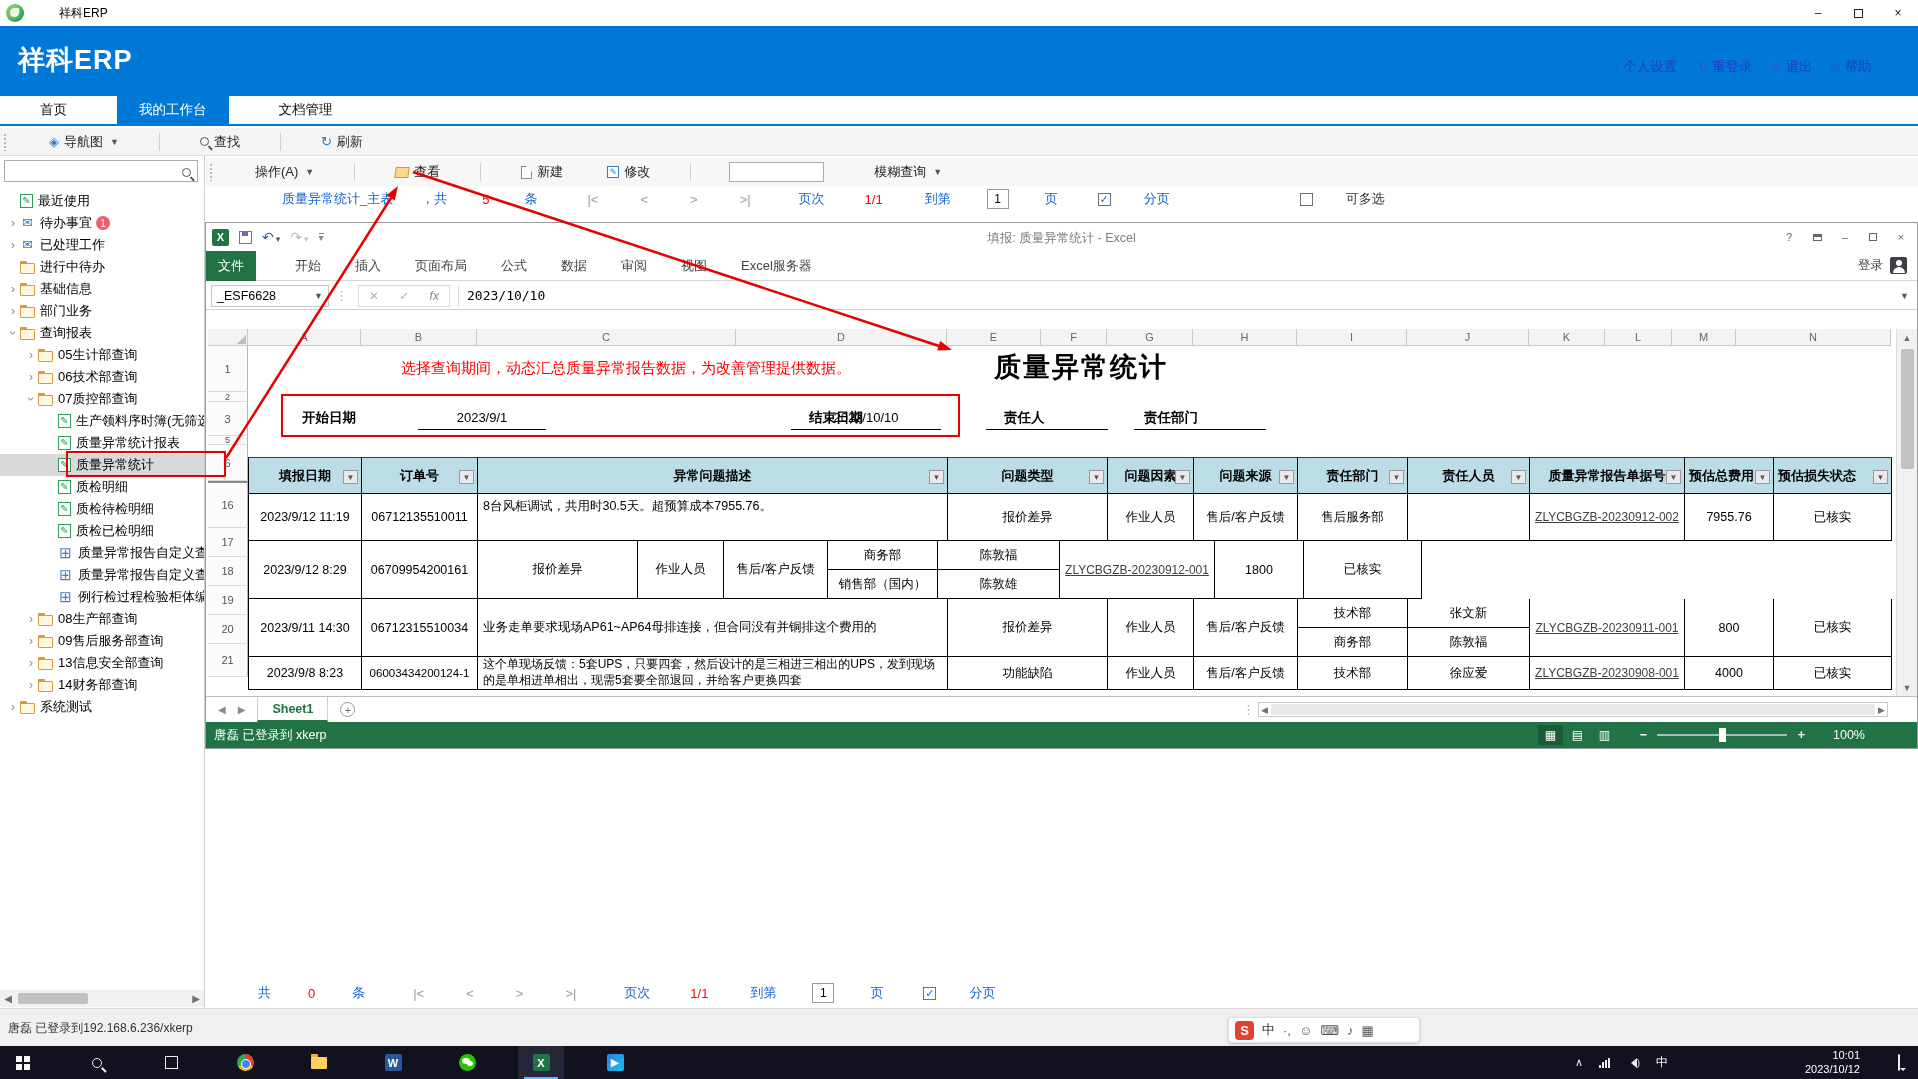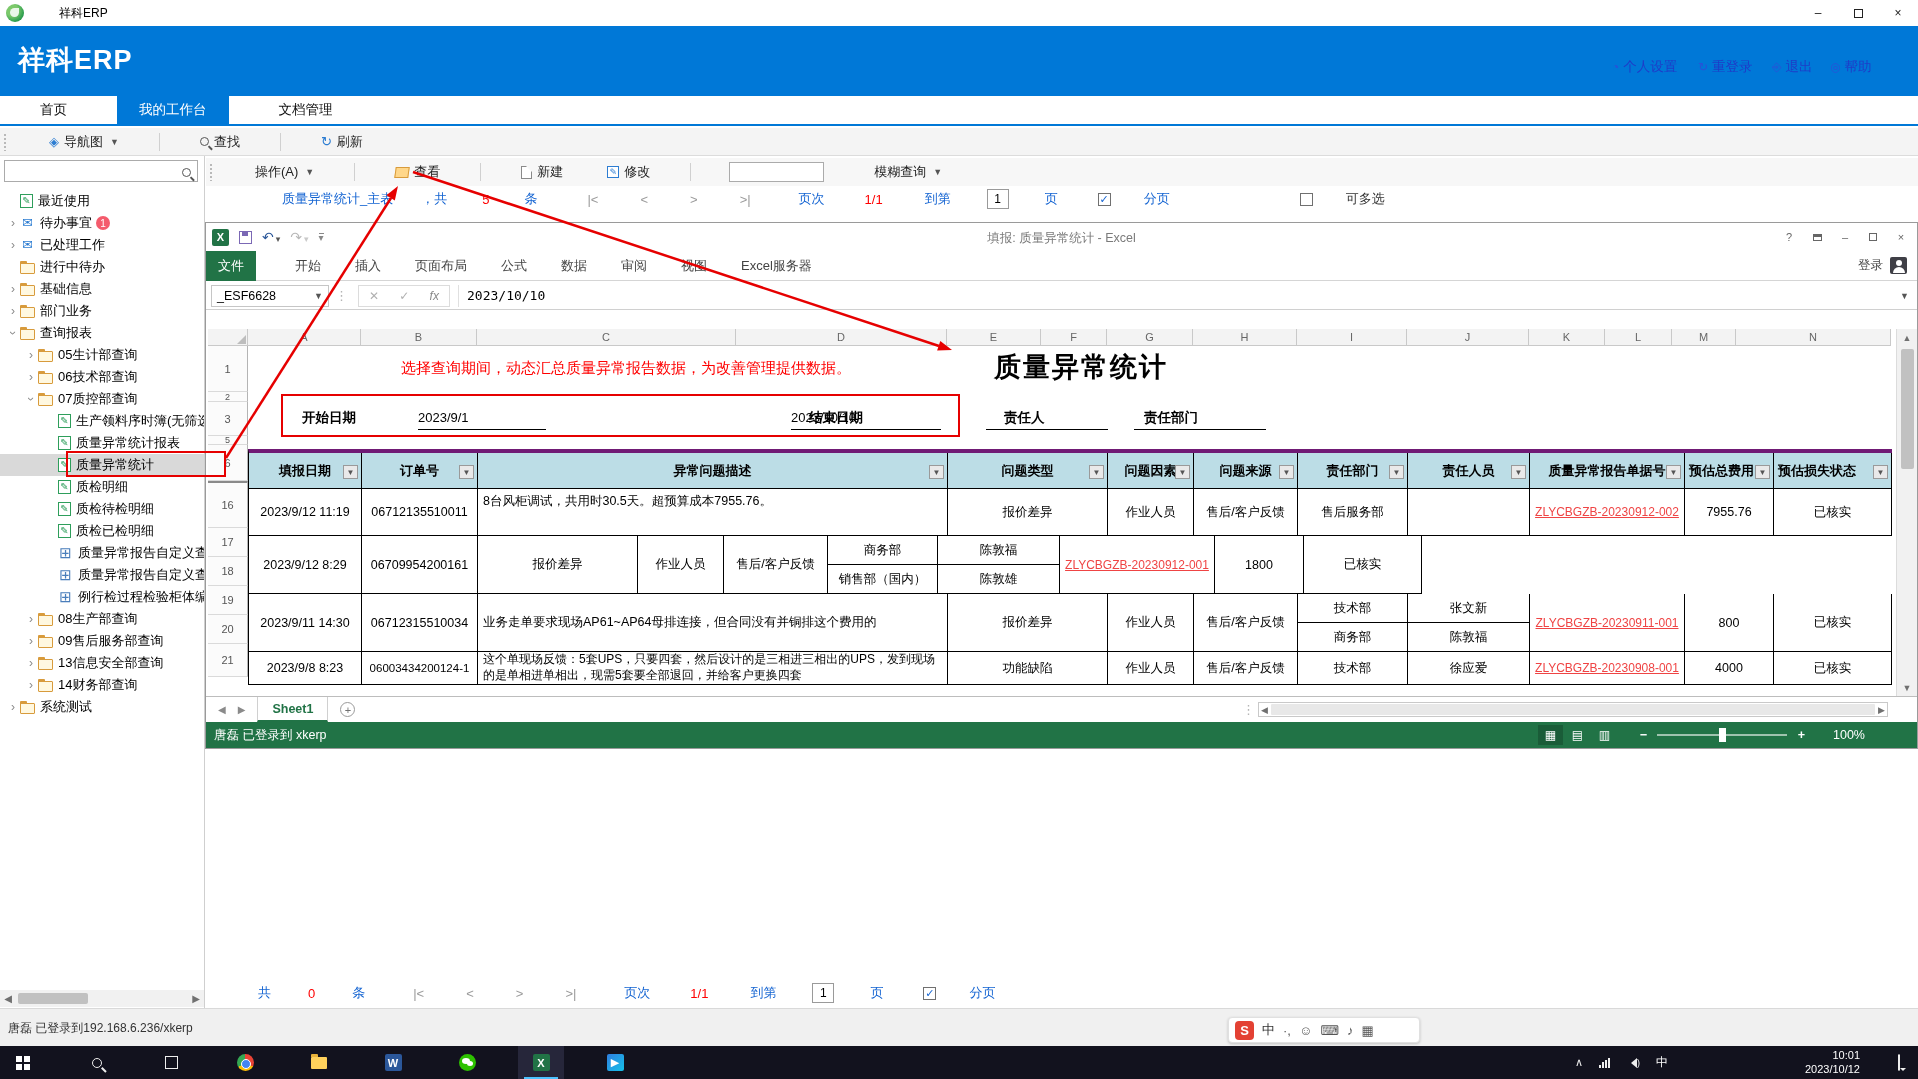--- a/index.html
+++ b/index.html
@@ -92,34 +92,34 @@
   .fxbox { width:92px; height:22px; border:1px solid #dcdcdc; display:flex; align-items:center; justify-content:space-around; color:#b0b0b0; font-size:12px; margin-left:10px; }
   .fval { flex:1; height:22px; border-left:1px solid #e0e0e0; display:flex; align-items:center; padding-left:8px; font-size:13px; font-family:"DejaVu Sans Mono","Liberation Mono",monospace; }
 
   
   .corner { left:2px; top:106px; width:40px; height:17px; background:#f3f3f3; border-right:1px solid #c9c9c9; border-bottom:1px solid #c9c9c9; position:absolute; }
   .corner::after { content:""; position:absolute; right:1px; bottom:1px; border-style:solid; border-width:0 0 9px 9px; border-color:transparent transparent #bdbdbd transparent; }
   .lets { position:absolute; left:42px; top:106px; height:17px; display:flex; }
   .lt { height:17px; background:#f3f3f3; border-right:1px solid #c9c9c9; border-bottom:1px solid #c9c9c9; color:#666; font-size:11px; display:flex; align-items:center; justify-content:center; }
   .gut { position:absolute; left:2px; top:123px; width:40px; }
   .g { border-right:1px solid #b4b4b4; border-bottom:1px solid #dadada; background:#fbfbfb; color:#555; font-size:11px; display:flex; align-items:center; justify-content:center; overflow:hidden; }
-  .sheettbl { position:absolute; left:42px; top:226px; border-top:4px solid #701a75; border-left:1px solid #000; }
+  .sheettbl { position:absolute; left:42px; top:234px; border-top:1px solid #701a75; border-left:1px solid #000; }
   .srow { display:flex; }
   .cell { border-right:1px solid #000; border-bottom:1px solid #000; display:flex; align-items:center; justify-content:center; font-size:12.5px; overflow:hidden; background:#fff; }
   .hcell { background:#BCDDE6; font-weight:bold; font-size:13px; position:relative; }
   .filtbtn { position:absolute; right:3px; bottom:9px; width:15px; height:14px; background:#e9e9e9; border:1px solid #9a9a9a; color:#555; font-size:8px; display:flex; align-items:center; justify-content:center; }
   .desc { justify-content:flex-start; text-align:left; padding:2px 5px; line-height:1.3; }
   .split { flex-direction:column; padding:0; align-items:stretch; }
   .split > div { flex:1; display:flex; align-items:center; justify-content:center; }
   .split > div + div { border-top:1px solid #000; }
-  .xlink { color:#ef4444; text-decoration:underline; font-size:12px; cursor:pointer; }
+  .xlink { color:#404040; text-decoration:underline; font-size:12px; cursor:pointer; }
   .note-red { position:absolute; left:100px; top:136px; width:640px; text-align:center; color:#FF0000; font-size:15px; }
   .sheet-title { position:absolute; left:788px; top:126px; font-size:27px; font-weight:bold; color:#000; letter-spacing:2px; }
   .f-lbl { position:absolute; font-weight:bold; font-size:13.5px; }
-  .f-val { position:absolute; font-size:13px; }
+  .f-val { position:absolute; font-size:13px; text-align:center; }
   .uline { position:absolute; height:1px; background:#000; }
 
   .vscroll { position:absolute; left:1690px; top:106px; width:21px; height:367px; background:#f1f1f1; border-left:1px solid #dcdcdc; }
   .tabsrow { position:absolute; left:0; top:473px; width:1711px; height:26px; background:#fff; border-top:1px solid #bdbdbd; display:flex; align-items:center; }
   .sheettab { height:25px; padding:0 14px; background:#fff; border-right:1px solid #d0d0d0; border-left:1px solid #d0d0d0; border-bottom:2px solid #217346; color:#217346; font-weight:bold; font-size:12.5px; display:flex; align-items:center; }
   .hscroll2 { position:absolute; left:1052px; top:5px; width:630px; height:15px; border:1px solid #c9c9c9; background:#fff; display:flex; align-items:center; }
   .greenbar { position:absolute; left:0; top:499px; width:1711px; height:26px; background:#217346; color:#fff; display:flex; align-items:center; font-size:12.5px; }
   .vicon { width:25px; height:20px; display:flex; align-items:center; justify-content:center; color:#fff; font-size:12px; }
   .vicon.sel { background:#1a5c38; }
 

